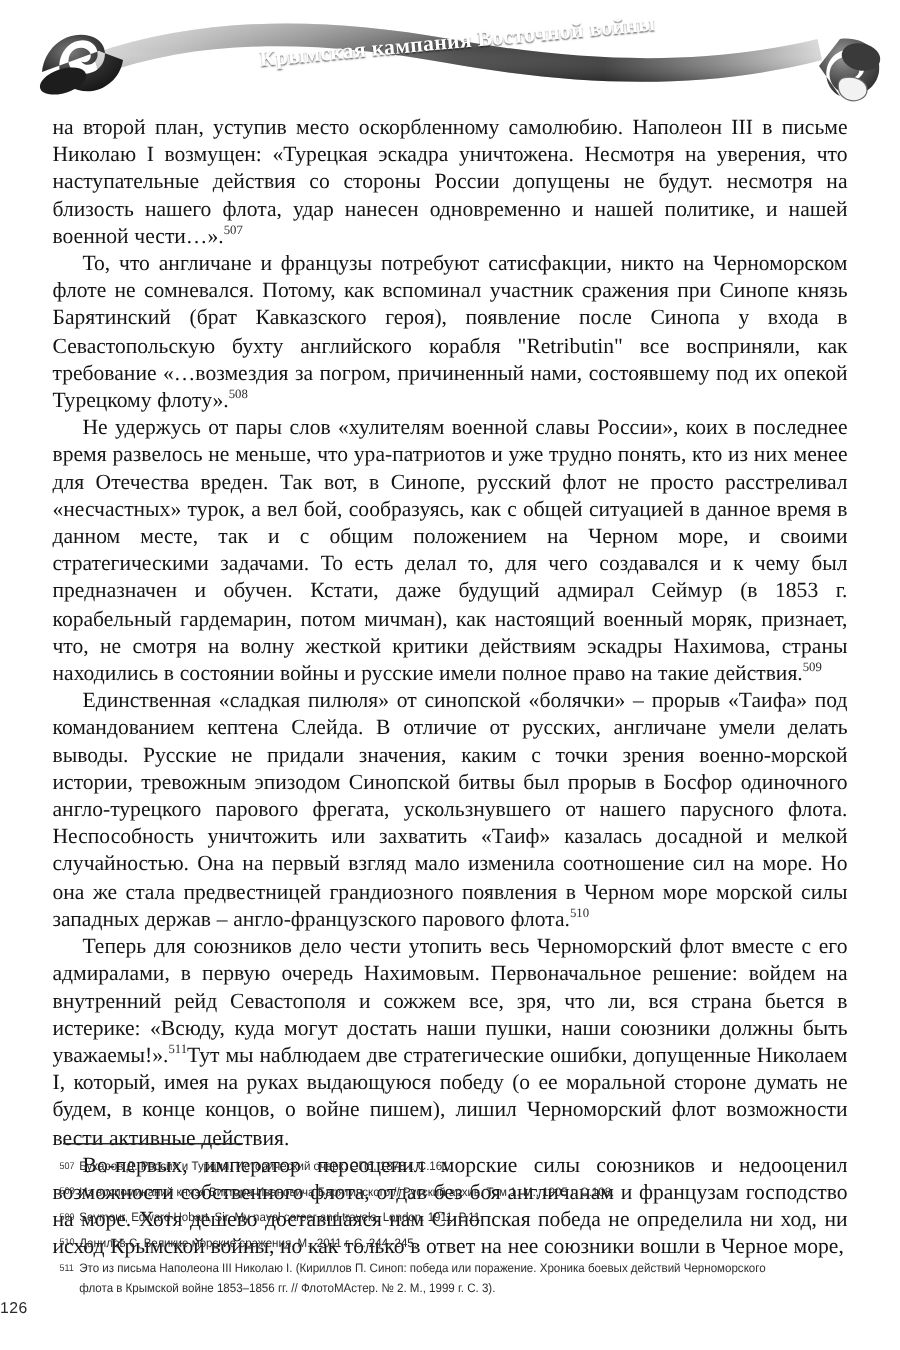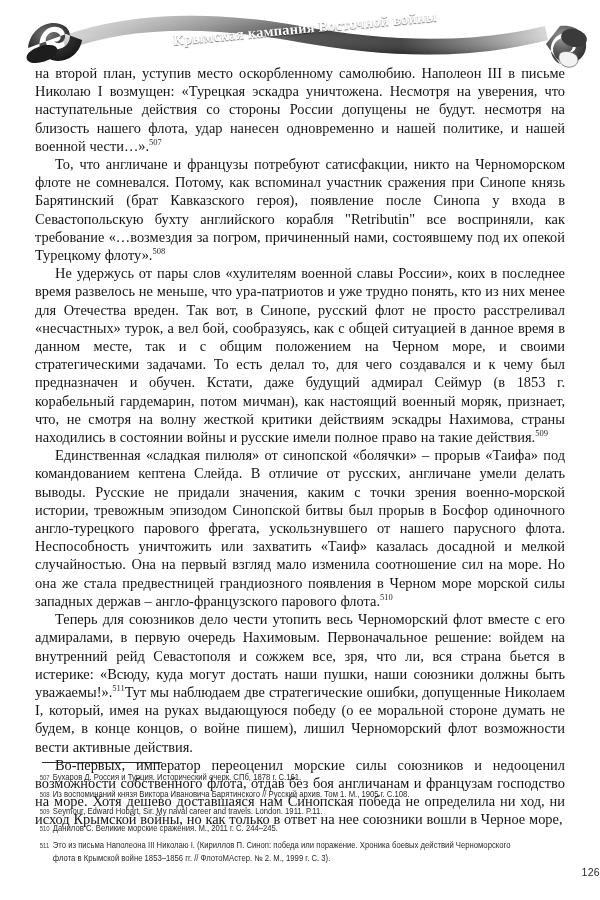--- a/index.html
+++ b/index.html
@@ -57,21 +57,21 @@
     letter-spacing: 0.2px;
     white-space: nowrap;
     transform: rotate(-5.2deg);
     text-shadow: 0 1px 1px rgba(0,0,0,0.55);
   }
 
   
   .body-text {
     position: absolute;
     left: 35px;
-    top: 64px;
+    top: 76px;
     width: 530px;
   }
   .para {
     margin: 0;
     text-indent: 20px;
     text-align: justify;
     font-size: 14.4px;
     line-height: 18.2px;
     font-family: "Liberation Serif", serif;
     color: #141414;
@@ -128,21 +128,21 @@
   .fn-body .cont {
     display: block;
   }
 
   
   .page-number {
     position: absolute;
     left: 0;
     top: 866px;
     width: 600px;
-    text-align: right;
+    text-align: left;
     font-family: "Liberation Sans", sans-serif;
     font-size: 10.5px;
     color: #2a2a2a;
     letter-spacing: 0.3px;
   }
 </style>
 </head>
 <body>
 
 <div class="page">

